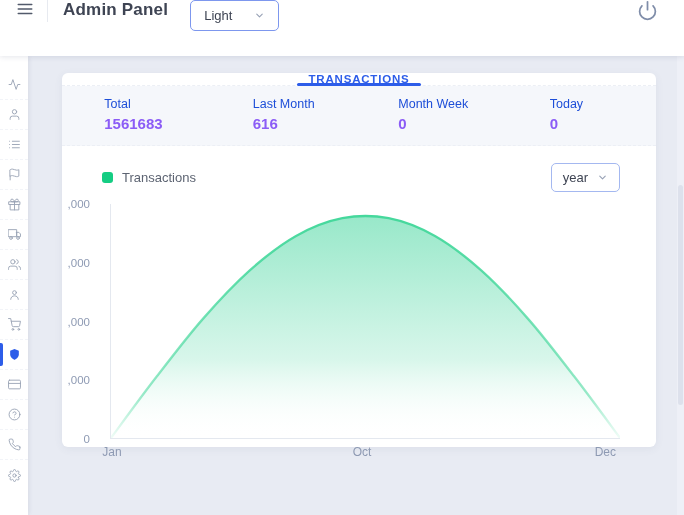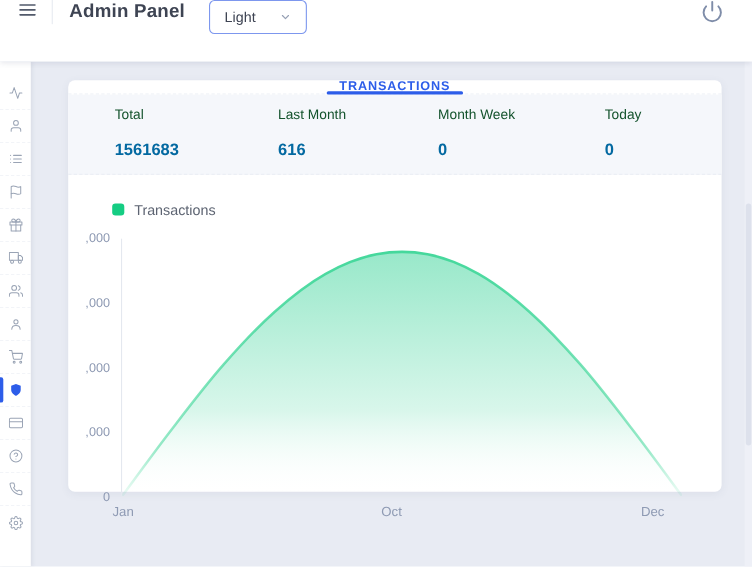--- a/index.html
+++ b/index.html
@@ -54,44 +54,44 @@
   .tab-row { height:40px; display:flex; justify-content:center; border-bottom:1px dashed #eceff5; }
   .tab {
     position:relative; display:flex; align-items:center; padding:0 14px;
     color:var(--accent); font-size:11.5px; font-weight:700; letter-spacing:.8px; cursor:pointer;
   }
   .tab-underline { position:absolute; left:2px; right:2px; bottom:-1px; height:3px; background:var(--accent); border-radius:2px; }
   
   .stats-row { background:#f5f7fb; display:flex; padding:11px 0 13px; border-bottom:1px dashed #eceff5; }
   .stat { flex:1; display:flex; justify-content:center; }
   .stat-inner { min-width:64px; }
-  .stat-label { font-size:12.5px; color:#14532d; }
-  .stat-value { font-size:15px; font-weight:700; color:#0369a1; margin-top:17px; }
+  .stat-label { font-size:12.5px; color:#1d4ed8; }
+  .stat-value { font-size:15px; font-weight:700; color:#8b5cf6; margin-top:4px; }
   
   .chart-section { flex:1; padding:14px 36px 8px 14px; display:flex; flex-direction:column; }
   .chart-header { display:flex; align-items:center; justify-content:space-between; padding-left:26px; height:34px; }
   .legend { display:flex; align-items:center; gap:9px; font-size:13px; color:#5d6472; }
   .legend-swatch { width:11px; height:11px; border-radius:3px; background:var(--green); }
   .range-btn {
     display:flex; align-items:center; gap:9px; border:1px solid #a4b8f0; border-radius:5px;
     padding:6px 11px; background:#fff; font-size:13px; color:#3e4453; cursor:pointer;
   }
   .chart-body { display:flex; margin-top:10px; }
   .y-axis { width:34px; position:relative; height:235px; }
   .y-tick {
-    position:absolute; right:10px; transform:translateY(-50%);
+    position:absolute; right:20px; transform:translateY(-50%);
     font-size:11.5px; color:var(--axis-text);
   }
   .plot {
     flex:1; position:relative; height:235px;
     border-left:1px solid #e4e8ef; border-bottom:1px solid #e4e8ef;
   }
   .plot svg { position:absolute; inset:0; width:100%; height:100%; display:block; }
   .x-axis {
-    display:flex; justify-content:space-between; margin:6px 16px 0 34px;
+    display:flex; justify-content:space-between; margin:6px 4px 0 34px;
     font-size:12px; color:var(--axis-text);
   }
   .x-axis span:first-child { transform:translateX(-40%); }
   
   .scrollbar { position:absolute; top:56px; right:0; bottom:0; width:7px; background:#eef0f7; }
   .scrollbar-thumb { position:absolute; top:28%; left:1px; right:1px; height:48%; border-radius:3px; background:#dde1ec; }
   svg.icon { display:block; }
 </style>
 </head>
 <body>
@@ -258,20 +258,28 @@
             </div>
           </div>
         </div>
 
       <div class="chart-section">
         <div class="chart-header">
           <div class="legend">
             <span class="legend-swatch"></span>
             <span>Transactions</span>
           </div>
+          <button class="range-btn">
+            <span>year</span>
+            <span class="chev">
+              <svg class="icon" width="11" height="11" viewBox="0 0 24 24" fill="none" stroke="currentColor" stroke-width="2.4" stroke-linecap="round" stroke-linejoin="round">
+                  <polyline points="6 9 12 15 18 9"></polyline>
+                </svg>
+            </span>
+          </button>
         </div>
 
         <div class="chart-body">
           <div class="y-axis" id="y-axis">
               <span class="y-tick" style="top: 0px;">,000</span>
               <span class="y-tick" style="top: 58.75px;">,000</span>
               <span class="y-tick" style="top: 117.5px;">,000</span>
               <span class="y-tick" style="top: 176.25px;">,000</span>
               <span class="y-tick" style="top: 235px;">0</span>
             </div>

